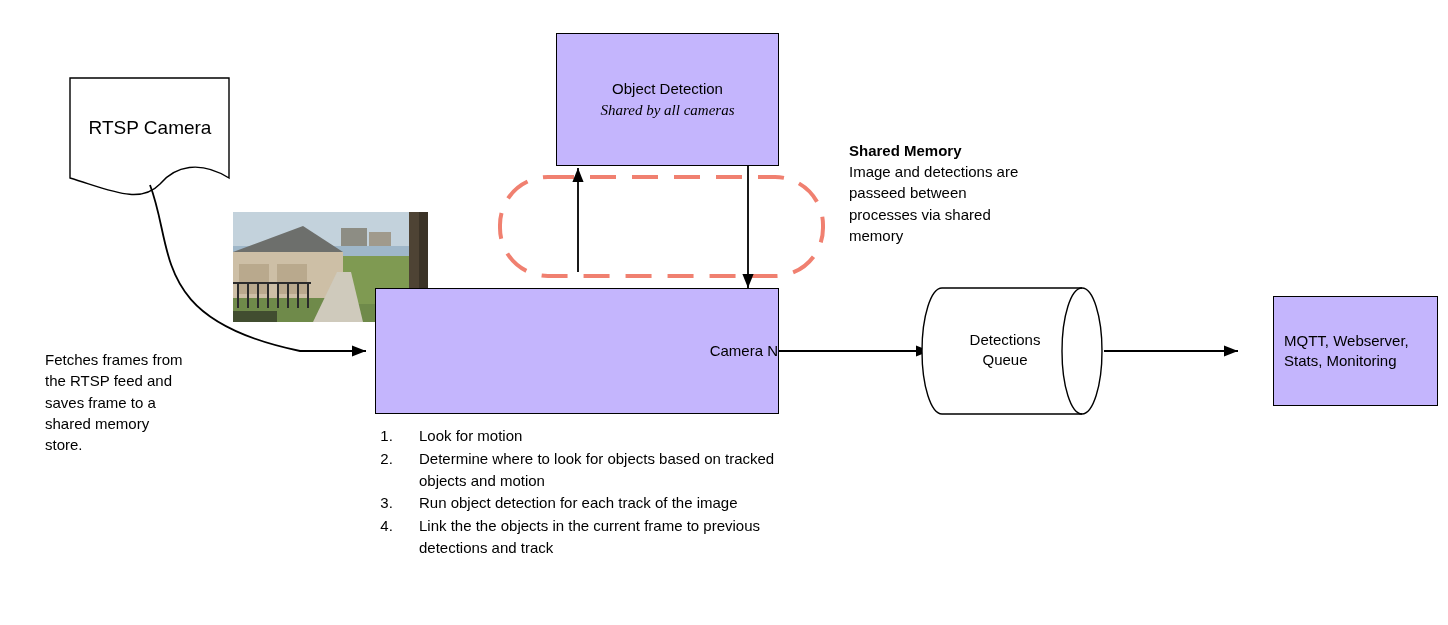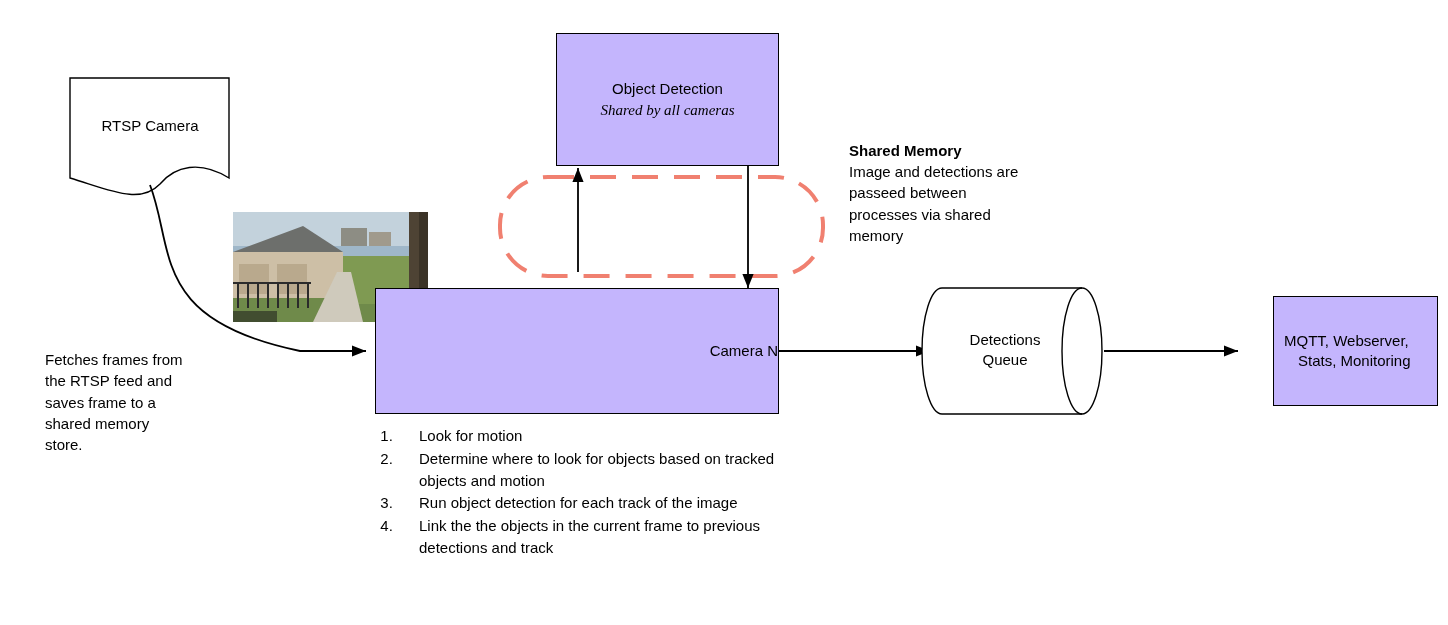--- a/index.html
+++ b/index.html
@@ -49,21 +49,21 @@
     position: absolute;
     font-size: 15px;
     line-height: 1.42;
     white-space: pre-wrap;
   }
   .plain-text.bold-head {
     font-weight: bold;
   }
   .doc-label {
     position: absolute;
-    font-size: 15px;
+    font-size: 19px;
     text-align: center;
     width: 160px;
   }
   .cyl-label {
     position: absolute;
     text-align: center;
     font-size: 15px;
     line-height: 1.3;
     width: 130px;
   }
@@ -193,16 +193,16 @@
   </ol>
 
   <div class="cyl-label" style="left:940px; top:330px;">
     <div>Detections</div>
     <div>Queue</div>
   </div>
 
 
   <div class="node boxnode" style="left:1273px; top:296px; width:165px; height:110px; align-items:flex-start; text-align:left;">
     <div style="padding-left:10px;">MQTT, Webserver,</div>
-    <div style="padding-left:24px;">Stats, Monitoring</div>
+    <div style="padding-left:10px;">Stats, Monitoring</div>
   </div>
 
 </div>
 
 </body></html>

